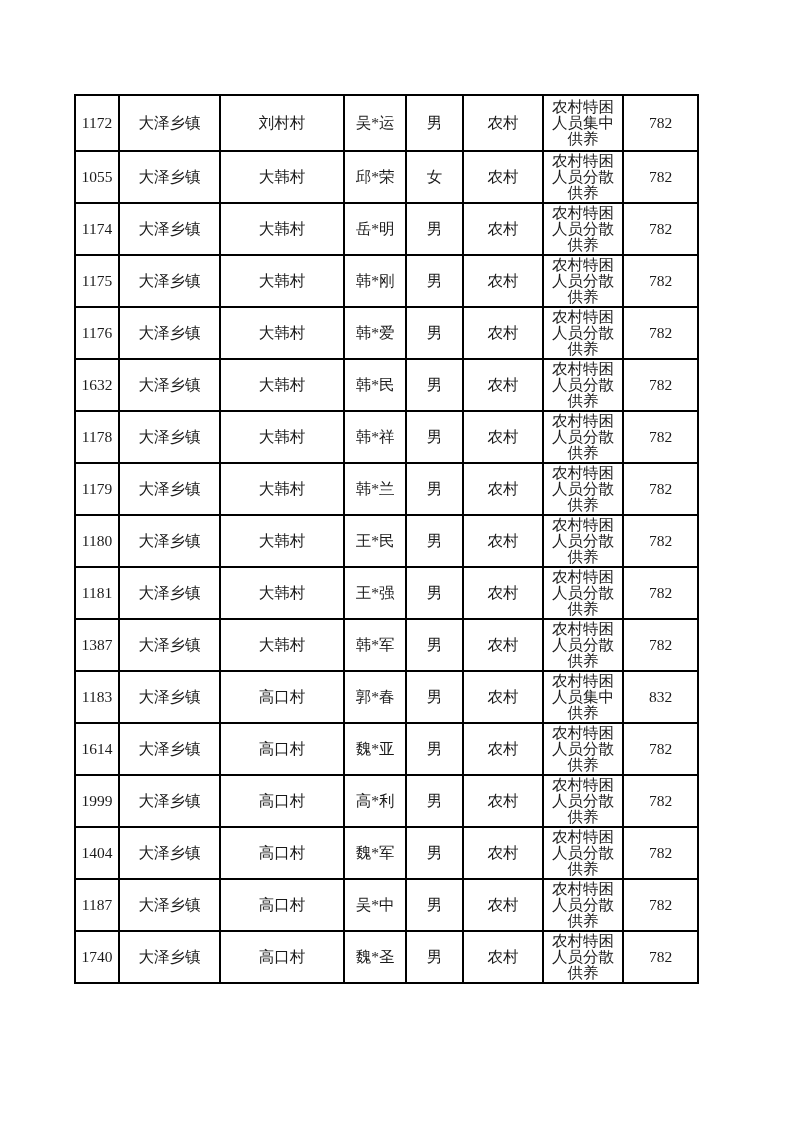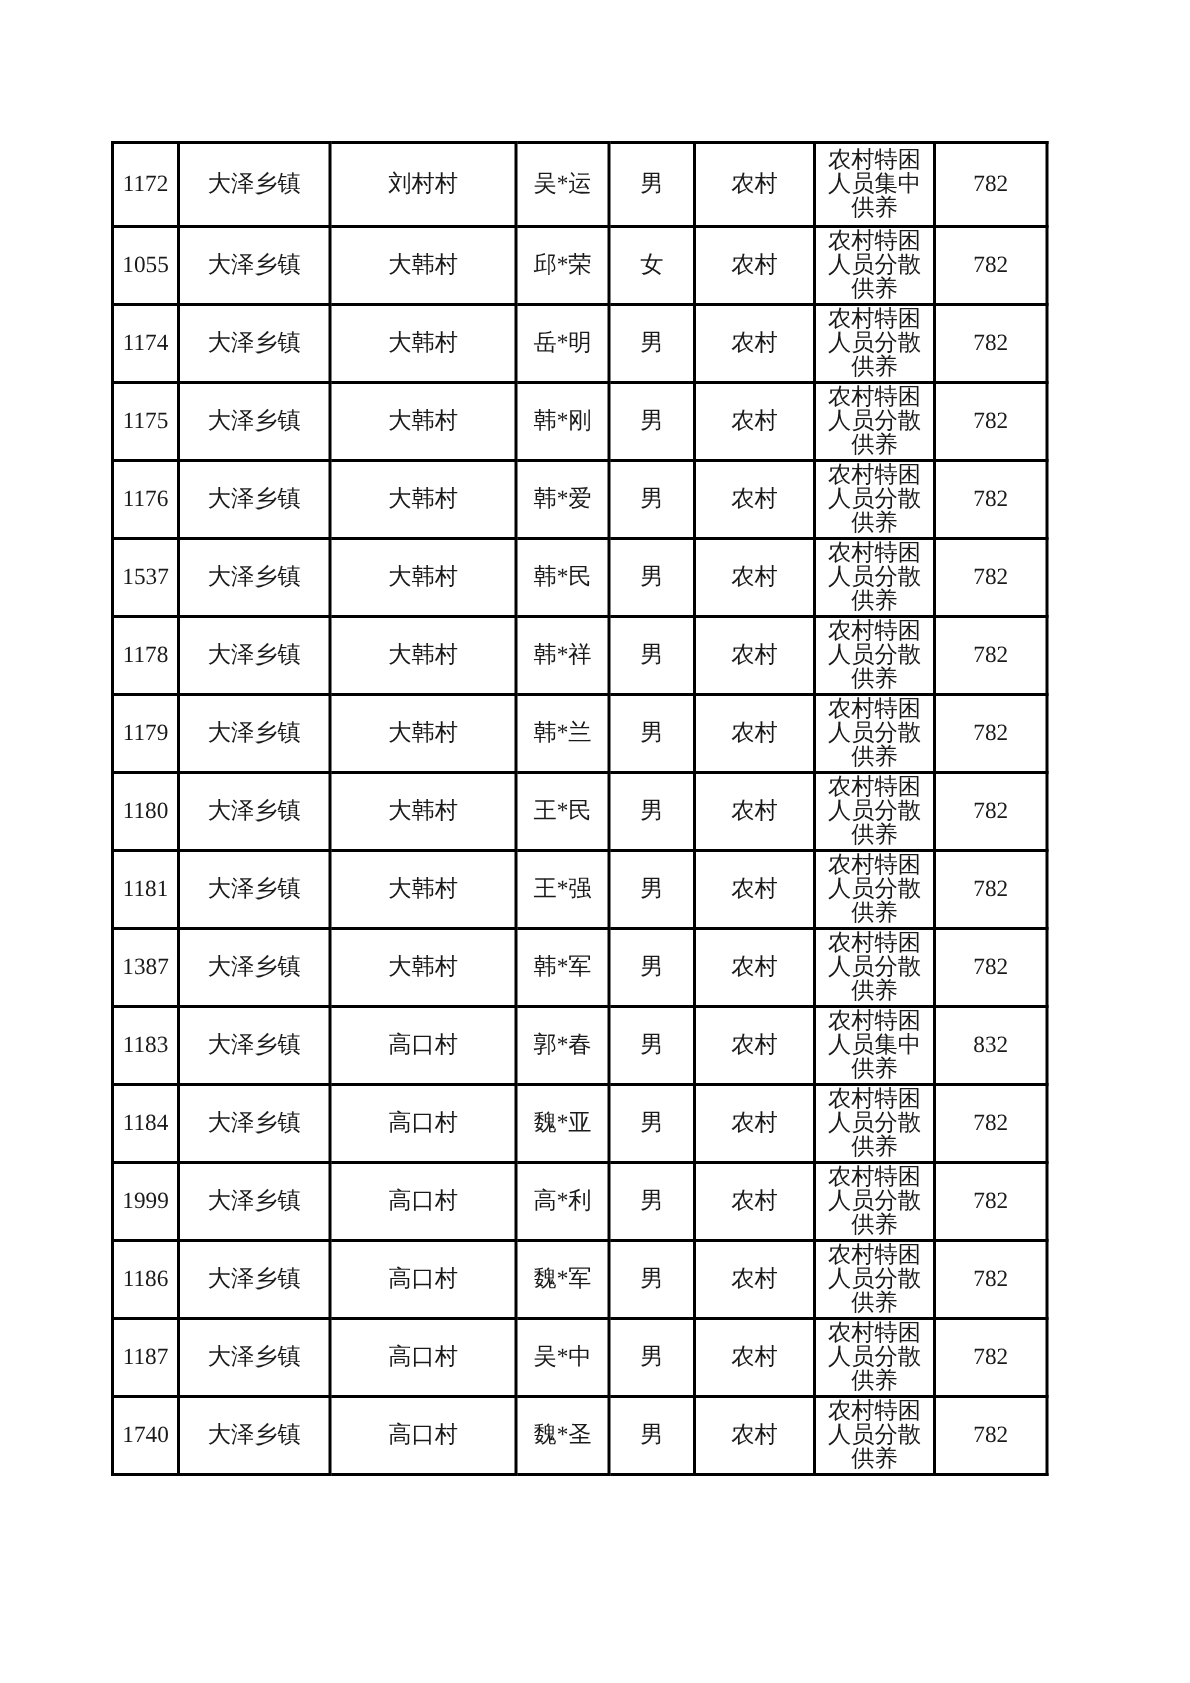--- a/index.html
+++ b/index.html
@@ -126,21 +126,21 @@
     <td class="cell-village">大韩村</td>
     <td class="cell-name">韩*爱</td>
     <td class="cell-gender">男</td>
     <td class="cell-category">农村</td>
     <td class="cell-support-type">
       <div class="wrapbox">农村特困人员分散供养</div>
     </td>
     <td class="cell-amount">782</td>
   </tr>
         <tr>
-    <td class="cell-index">1537</td>
+    <td class="cell-index">1632</td>
     <td class="cell-town">大泽乡镇</td>
     <td class="cell-village">大韩村</td>
     <td class="cell-name">韩*民</td>
     <td class="cell-gender">男</td>
     <td class="cell-category">农村</td>
     <td class="cell-support-type">
       <div class="wrapbox">农村特困人员分散供养</div>
     </td>
     <td class="cell-amount">782</td>
   </tr>
@@ -210,21 +210,21 @@
     <td class="cell-village">高口村</td>
     <td class="cell-name">郭*春</td>
     <td class="cell-gender">男</td>
     <td class="cell-category">农村</td>
     <td class="cell-support-type">
       <div class="wrapbox">农村特困人员集中供养</div>
     </td>
     <td class="cell-amount">832</td>
   </tr>
         <tr>
-    <td class="cell-index">1184</td>
+    <td class="cell-index">1614</td>
     <td class="cell-town">大泽乡镇</td>
     <td class="cell-village">高口村</td>
     <td class="cell-name">魏*亚</td>
     <td class="cell-gender">男</td>
     <td class="cell-category">农村</td>
     <td class="cell-support-type">
       <div class="wrapbox">农村特困人员分散供养</div>
     </td>
     <td class="cell-amount">782</td>
   </tr>
@@ -234,21 +234,21 @@
     <td class="cell-village">高口村</td>
     <td class="cell-name">高*利</td>
     <td class="cell-gender">男</td>
     <td class="cell-category">农村</td>
     <td class="cell-support-type">
       <div class="wrapbox">农村特困人员分散供养</div>
     </td>
     <td class="cell-amount">782</td>
   </tr>
         <tr>
-    <td class="cell-index">1186</td>
+    <td class="cell-index">1404</td>
     <td class="cell-town">大泽乡镇</td>
     <td class="cell-village">高口村</td>
     <td class="cell-name">魏*军</td>
     <td class="cell-gender">男</td>
     <td class="cell-category">农村</td>
     <td class="cell-support-type">
       <div class="wrapbox">农村特困人员分散供养</div>
     </td>
     <td class="cell-amount">782</td>
   </tr>

